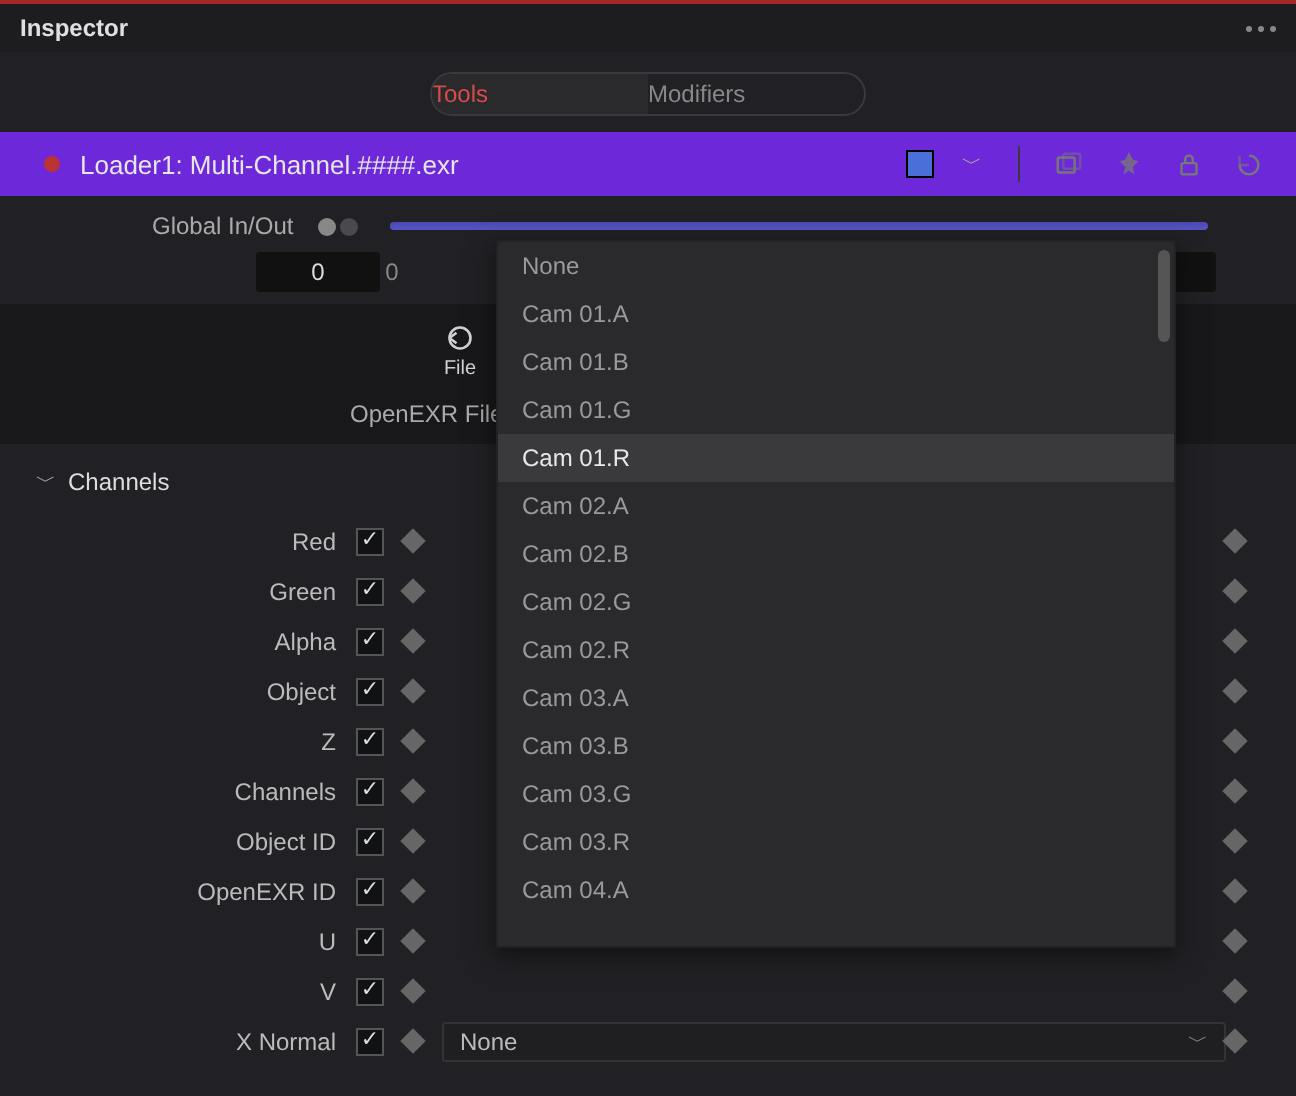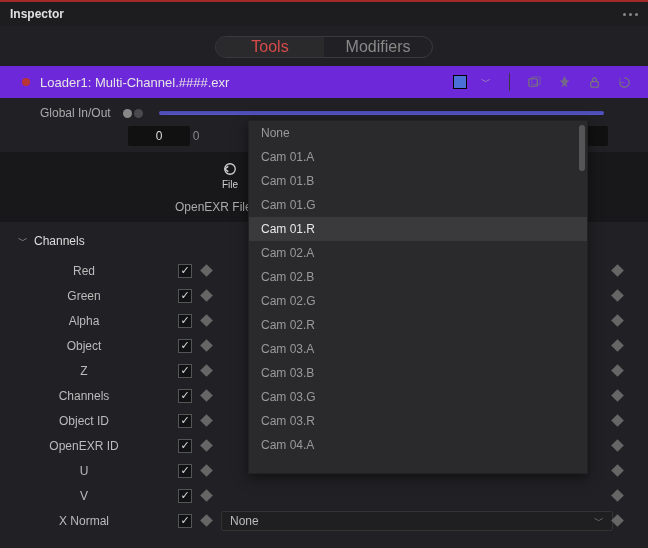--- a/index.html
+++ b/index.html
@@ -5,35 +5,35 @@
   * { box-sizing: border-box; margin: 0; padding: 0; font-family: "Segoe UI", Arial, sans-serif; }
   body { background: #212125; color: #c8c8c8; width: 648px; height: 548px; overflow: hidden; font-size: 12px; }
 
   .titlebar { display:flex; align-items:center; justify-content:space-between; height:26px; padding:0 10px 0 10px; background:#1d1d20; border-top:2px solid #a32929; }
   .titlebar .title { font-size:12px; color:#e0e0e0; font-weight:700; }
   .dots { display:flex; gap:3px; }
   .dots span { width:3px; height:3px; background:#888; border-radius:50%; }
 
   .tabs-row { display:flex; justify-content:center; padding:10px 0 8px; background:#212125; }
   .tab-group { display:flex; border:1px solid #3a3a3e; border-radius:12px; overflow:hidden; height:22px; }
-  .tab { width:108px; text-align:center; line-height:20px; font-size:16px; color:#888; cursor:pointer; }
+  .tab { width:108px; text-align:left; line-height:20px; font-size:12px; color:#888; cursor:pointer; }
   .tab.active { color:#d84b4b; background:#2a2a2d; }
 
   .node-row { display:flex; align-items:center; height:32px; padding:0 14px 0 22px; background:#6d28d9; gap:10px; }
   .rec-dot { width:8px; height:8px; border-radius:50%; background:#b33; flex:none; }
   .node-name { flex:1; color:#e6e6e6; font-size:13px; }
   .color-swatch { width:14px; height:14px; background:#4a6fd8; border:1px solid #000; }
   .chev-sm { color:#aaa; font-size:10px; padding:0 4px; }
   .vr { width:1px; height:18px; background:#3a3a3e; margin:0 4px; }
   .tool-icn { width:20px; height:20px; display:flex; align-items:center; justify-content:center; color:#777; cursor:pointer; }
   .tool-icn svg { width:15px; height:15px; }
 
   .slider-area { padding:8px 40px 6px 40px; background:#212125; }
   .slider-row { display:flex; align-items:center; gap:12px; }
-  .slider-label { color:#aaa; font-size:12px; white-space:nowrap; }
+  .slider-label { color:#aaa; font-size:12px; white-space:nowrap;margin-left:36px; }
   .dual-knob { display:flex; gap:2px; }
   .knob { width:9px; height:9px; border-radius:50%; background:#888; }
   .knob.dim { background:#4a4a4e; }
   .track { flex:1; height:4px; background:linear-gradient(#4a4ab0,#5555c8); border-radius:2px; position:relative; margin:0 4px; }
   .value-row { display:flex; align-items:center; margin-top:6px; }
   .numbox { background:#111; color:#ddd; text-align:center; height:20px; line-height:20px; width:62px; border-radius:2px; font-size:12px; }
   .midval { flex:1; text-align:center; color:#888; }
   .sideval { width:12px; color:#888; text-align:center; }
 
   .dark-band { background:#18181a; padding:0; }
@@ -42,21 +42,21 @@
   .mode-btn.active { color:#d0d0d0; }
   .mode-btn svg { width:18px; height:14px; }
   .mode-cap { font-size:10px; }
   .format-row { text-align:left; padding:6px 0 8px 175px; color:#aaa; font-size:12px; }
 
   .channels-section { background:#212125; padding:8px 0 0 0; position:relative; }
   .sect-head { display:flex; align-items:center; gap:6px; padding:4px 18px 10px; color:#ddd; }
   .sect-head .tri { font-size:10px; color:#aaa; }
 
   .chn-row { display:flex; align-items:center; height:25px; padding:0 16px 0 0; }
-  .chn-label { width:178px; text-align:center; padding-right:10px; color:#bbb; font-size:12px; }
+  .chn-label { width:178px; text-align:right; padding-right:10px; color:#bbb; font-size:12px; }
   .chk { width:14px; height:14px; border:1px solid #555; background:#111214; display:flex; align-items:center; justify-content:center; cursor:pointer; flex:none; }
   .chk.checked::after { content:"✓"; color:#ddd; font-size:11px; line-height:1; }
   .dia { width:9px; height:9px; transform:rotate(45deg); background:#666; margin:0 10px; cursor:pointer; flex:none; }
   .dia-r { margin-left:auto; }
   .dd { flex:1; height:20px; background:#1f1f22; border:1px solid #333; border-radius:2px; display:flex; align-items:center; padding:0 8px; color:#bbb; cursor:pointer; }
   .dd .chv { margin-left:auto; color:#888; font-size:10px; }
 
   .dropdown-pop { position:absolute; left:248px; top:0; width:340px; background:#2a2a2d; border:1px solid #222; box-shadow:0 4px 12px rgba(0,0,0,0.5); z-index:10; }
   .dropdown-pop .opt { height:24px; line-height:24px; padding:0 12px; color:#9a9a9a; font-size:12px; cursor:pointer; }
   .dropdown-pop .opt.sel { background:#3a3a3d; color:#e8e8e8; }

